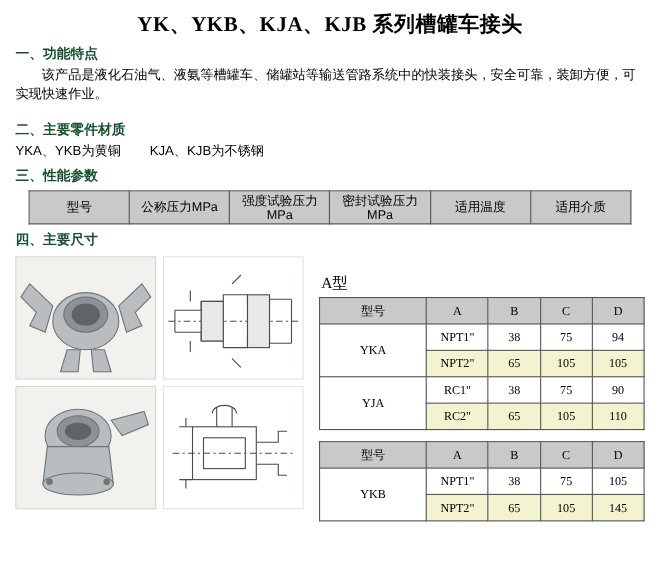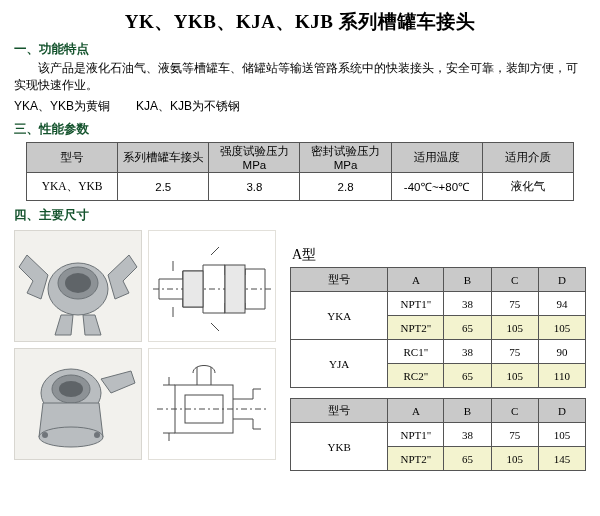--- a/index.html
+++ b/index.html
@@ -32,21 +32,21 @@
   .section-head {
     color: #14532d;
     font-weight: bold;
     font-size: 12.5px;
     margin: 6px 0 2px 14px;
     font-family: "Liberation Sans", sans-serif;
   }
   .body-text {
     font-size: 12px;
     line-height: 17px;
-    margin: 0 14px 4px 14px;
+    margin: 0 14px 16px 14px;
     text-indent: 24px;
     font-family: "Liberation Sans", sans-serif;
   }
   .material-line {
     font-size: 12px;
     line-height: 17px;
     margin: 0 14px 0 14px;
     font-family: "Liberation Sans", sans-serif;
   }
   .material-line .gap {
@@ -147,46 +147,39 @@
 </head>
 <body>
 
 <div class="page">
 
   <div class="title">YK、YKB、KJA、KJB 系列槽罐车接头</div>
 
   <div class="section-head">一、功能特点</div>
   <div class="body-text">该产品是液化石油气、液氨等槽罐车、储罐站等输送管路系统中的快装接头，安全可靠，装卸方便，可实现快速作业。</div>
 
+  <div class="section-head">二、主要零件材质</div>
   <div class="material-line">
     <span>YKA、YKB为黄铜</span><span class="gap"></span><span>KJA、KJB为不锈钢</span>
   </div>
 
   <div class="section-head">三、性能参数</div>
 
   <table class="perf">
     <thead>
       <tr>
         <th class="model">型号</th>
-        <th>系列槽罐车接头</th>
+        <th>公称压力MPa</th>
         <th>强度试验压力MPa</th>
         <th>密封试验压力MPa</th>
         <th>适用温度</th>
         <th>适用介质</th>
       </tr>
     </thead>
     <tbody>
-      <tr>
-        <td class="model">YKA、YKB</td>
-        <td>2.5</td>
-        <td>3.8</td>
-        <td>2.8</td>
-        <td>-40℃~+80℃</td>
-        <td>液化气</td>
-      </tr>
     </tbody>
   </table>
 
   <div class="section-head">四、主要尺寸</div>
 
   <div class="lower" style="height:250px;">
 
     <div class="img-col">
 
       <div class="photo-row">

